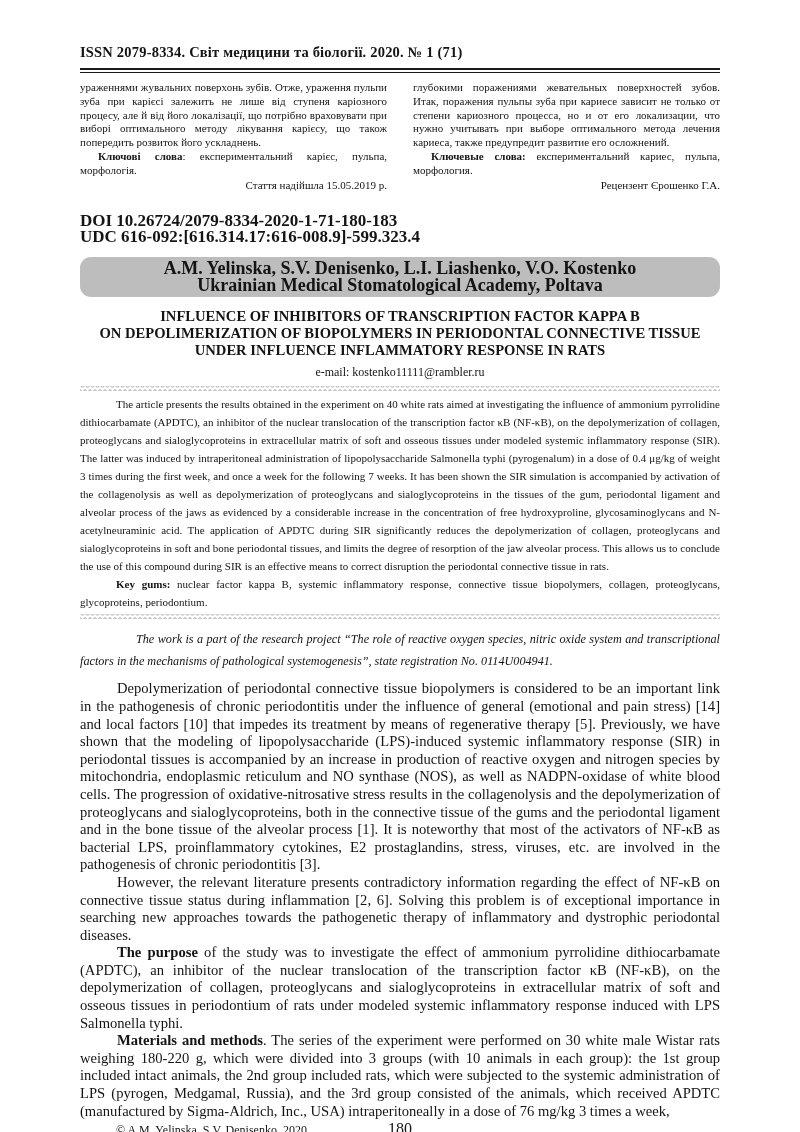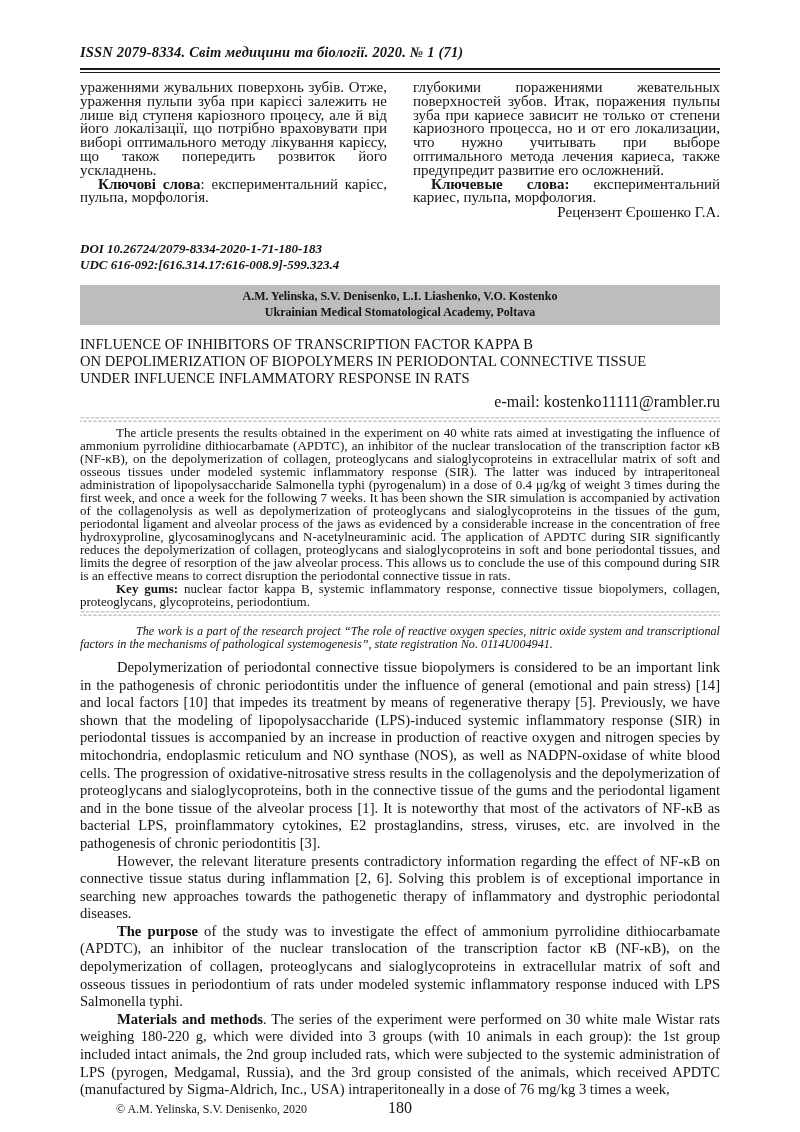--- a/index.html
+++ b/index.html
@@ -5,79 +5,80 @@
   * { margin:0; padding:0; box-sizing:border-box; }
   html,body { background:#ffffff; }
   body {
     width:800px; height:1132px;
     padding:44px 80px 0 80px;
     overflow:hidden;
     font-family:"Liberation Serif", serif;
     color:#141414;
   }
   .journal-line{
-    font-size:14.5px; font-weight:bold; font-style:italic;
+    font-size:14.5px; font-weight:bold; 
     padding-bottom:7px; letter-spacing:.2px;
   }
   .header-rule{
     border-top:2.5px solid #1a1a1a;
     border-bottom:1px solid #1a1a1a;
     height:5px;
   }
   .columns{
     display:flex; gap:26px; margin-top:8px;
-    font-size:15px; line-height:13.8px; text-align:justify;
+    font-size:11px; line-height:13.8px; text-align:justify;
   }
   .col{ flex:1; min-width:0; }
   .col p{ margin:0; }
   .col .kw{ text-indent:18px; }
   .col .right-note{ text-align:right; text-indent:0; margin-top:1px; }
-  .doi-block{ margin-top:21px; font-weight:bold; font-size:13px; line-height:16px;font-style:italic; }
+  .doi-block{ margin-top:21px; font-weight:bold; font-size:17px; line-height:16px; }
   .authors-band{
     margin-top:12px; background:#bdbdbd;
     text-align:center; font-weight:bold;
-    font-size:12px; line-height:16.5px; padding:3px 0 4px;
+    font-size:18px; line-height:16.5px; padding:3px 0 4px;border-radius:11px;
   }
   .article-title{
-    margin-top:11px; font-weight:normal;
+    margin-top:11px; text-align:center; font-weight:bold;
     font-size:14.6px; line-height:17px;
   }
-  .email-line{ text-align:right; font-size:16px; margin-top:6px; }
+  .email-line{ text-align:center; font-size:12px; margin-top:6px; }
   .abstract-wrap{ margin-top:6px; }
   .zigzag{
     height:5px;
     background:
       linear-gradient(135deg, #cccccc 25%, transparent 25%) -2.5px 0,
       linear-gradient(225deg, #cccccc 25%, transparent 25%) -2.5px 0,
       linear-gradient(315deg, #cccccc 25%, transparent 25%),
       linear-gradient(45deg, #cccccc 25%, transparent 25%);
     background-size:5px 5px;
   }
-  .abstract-body{ padding:4px 0 3px; font-size:13px; line-height:13px; text-align:justify; }
+  .abstract-body{ padding:4px 0 3px; font-size:11px; line-height:18px; text-align:justify; }
   .abstract-body p{ text-indent:36px; }
   .project-note{
     margin-top:9px; font-style:italic; font-size:12.2px;
-    line-height:13px; text-align:justify; text-indent:56px;
+    line-height:22px; text-align:justify; text-indent:56px;
   }
   .body-text{ margin-top:8px; font-size:14.6px; line-height:17.6px; text-align:justify; }
   .body-text p{ text-indent:37px; }
   .page-footer{ position:relative; height:44px; }
   .copyright{ position:absolute; left:36px; top:3px; font-size:12px;text-align:center; }
   .page-number{ position:absolute; left:0; right:0; top:0; text-align:center; font-size:16px; }
 </style>
 </head>
 <body>
 
 <div class="journal-line">ISSN 2079-8334. Світ медицини та біології. 2020. № 1 (71)</div>
 <div class="header-rule"></div>
 
 <div class="columns">
   <div class="col">
     <p>ураженнями жувальних поверхонь зубів. Отже, ураження пульпи зуба при карієсі залежить не лише від ступеня каріозного процесу, але й від його локалізації, що потрібно враховувати при виборі оптимального методу лікування карієсу, що також попередить розвиток його ускладнень.</p>
     <p class="kw"><b>Ключові слова</b><span>: експериментальний карієс, пульпа, морфологія.</span></p>
+    <p class="right-note">Стаття надійшла 15.05.2019 р.</p>
   </div>
   <div class="col">
     <p>глубокими поражениями жевательных поверхностей зубов. Итак, поражения пульпы зуба при кариесе зависит не только от степени кариозного процесса, но и от его локализации, что нужно учитывать при выборе оптимального метода лечения кариеса, также предупредит развитие его осложнений.</p>
     <p class="kw"><b>Ключевые слова:</b><span> експериментальний кариес, пульпа, морфология.</span></p>
     <p class="right-note">Рецензент Єрошенко Г.А.</p>
   </div>
 </div>
 
 <div class="doi-block">
   <div>DOI 10.26724/2079-8334-2020-1-71-180-183</div>

